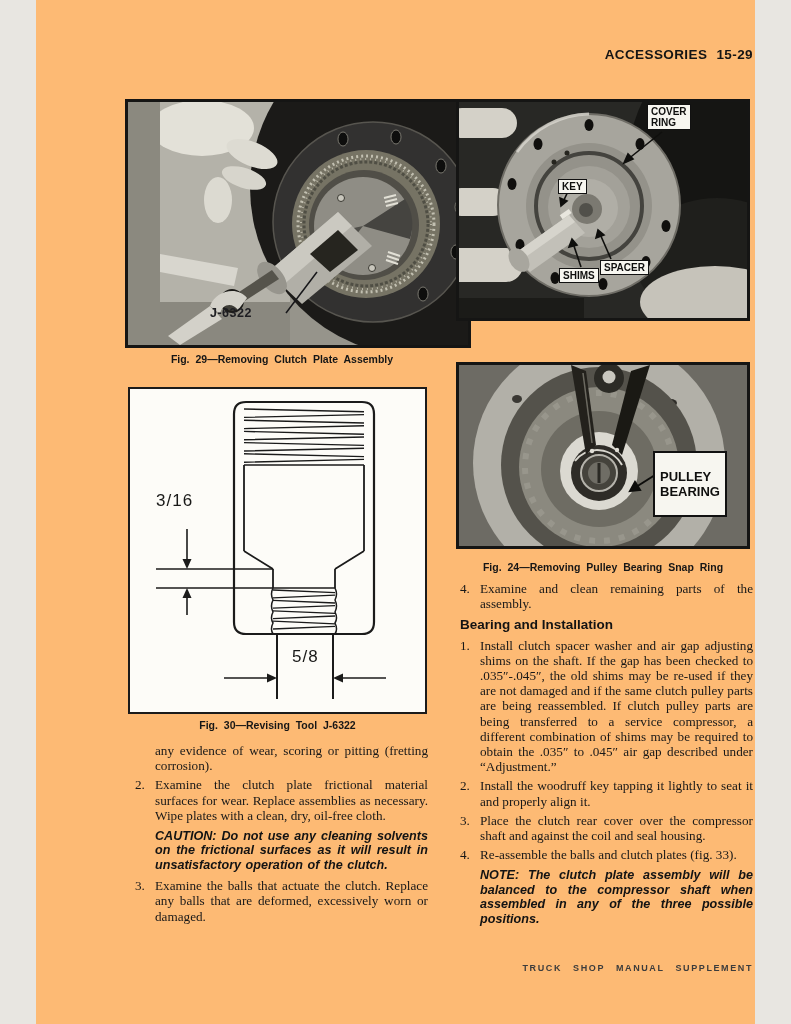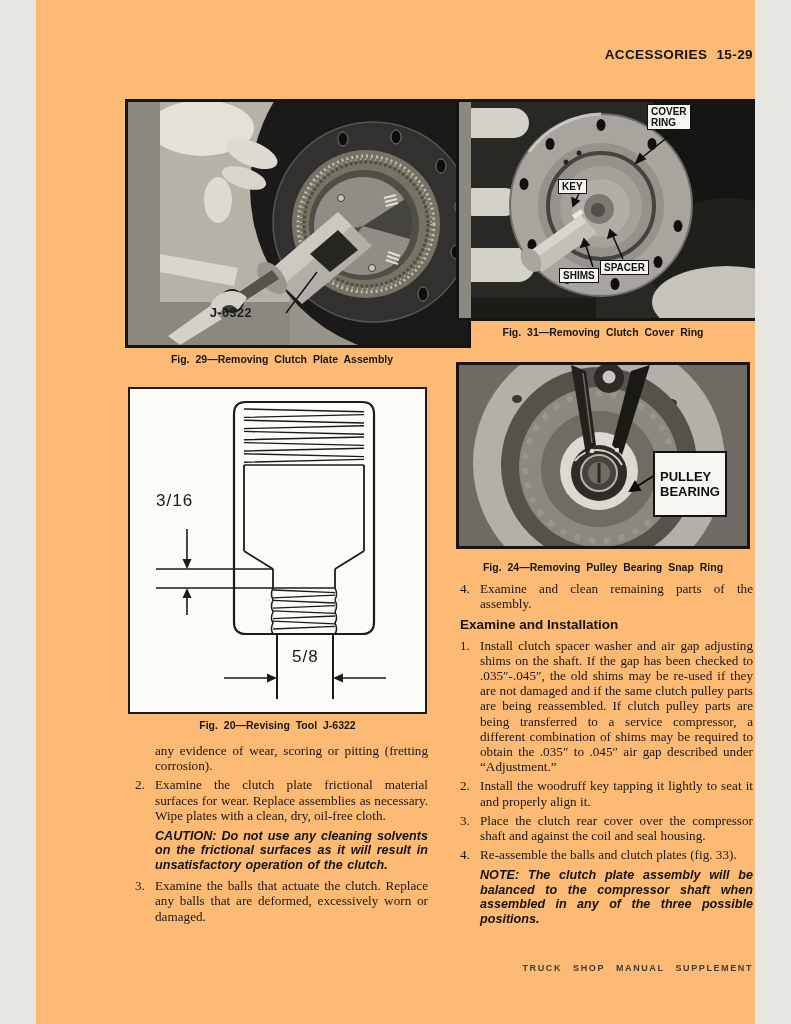--- a/index.html
+++ b/index.html
@@ -27,21 +27,21 @@
   
   .figframe{position:absolute; border:3px solid #151514; background:#8b897f; line-height:0;}
   .figframe svg{display:block;}
   .caption{
     position:absolute; text-align:center;
     font-family:"Liberation Sans", sans-serif; font-weight:bold;
     font-size:10.5px; word-spacing:3px; color:#161616; line-height:13px;
   }
   #fig29{left:89px; top:99px; width:308px; height:243px;padding-left:32px;}
   #cap29{left:89px; top:353px; width:314px;}
-  #fig31{left:420px; top:99px; width:288px; height:216px;padding-left:12px;}
+  #fig31{left:420px; top:99px; width:288px; height:216px;}
   #cap31{left:420px; top:326px; width:294px;}
   #fig32{left:420px; top:362px; width:288px; height:181px;}
   #cap32{left:420px; top:561px; width:294px;}
   #fig30{left:92px; top:387px; width:295px; height:323px; border-width:2px; background:#fdfcf8; border-color:#1b1b1b;}
   #cap30{left:92px; top:719px; width:299px;}
 
   
   .pholabel{
     position:absolute; background:#f7f6f0; border:1.5px solid #111;
     font-family:"Liberation Sans", sans-serif; font-weight:bold;
@@ -205,21 +205,20 @@
         <line x1="152" y1="157" x2="141" y2="132"></line>
         <polygon points="139,128 137,136 145,133"></polygon>
       </g>
     </svg>
     <span class="pholabel" style="left:188px; top:2px;">COVER
 RING</span>
     <span class="pholabel" style="left:99px;  top:68px;margin-top:9px;">KEY</span>
     <span class="pholabel" style="left:100px; top:166px;">SHIMS</span>
     <span class="pholabel" style="left:141px; top:158px;">SPACER</span>
   </div>
-  <div class="caption" id="cap31">Fig. 31—Removing Clutch Cover Ring</div>
 
   <div class="figframe" id="fig32">
     <svg width="288" height="181" viewBox="0 0 288 181">
       <rect x="0" y="0" width="288" height="181" fill="#6d6b64"></rect>
       <circle cx="140" cy="98" r="126" fill="#b2b0a8"></circle>
       <ellipse cx="58" cy="34" rx="5" ry="4" fill="#3a3833"></ellipse>
       <ellipse cx="212" cy="38" rx="6" ry="4" fill="#2f2d29"></ellipse>
       <circle cx="140" cy="100" r="98" fill="#54524b"></circle>
       <circle cx="140" cy="102" r="80" fill="#8b897f"></circle>
       <circle cx="140" cy="102" r="74" fill="none" stroke="#a5a399" stroke-width="6" stroke-dasharray="6 9" opacity=".5"></circle>
@@ -293,41 +292,41 @@
       <g fill="#1b1b1b">
         <polygon points="57,180 52.5,170 61.5,170"></polygon>
         <polygon points="57,199 52.5,209 61.5,209"></polygon>
         <polygon points="147,289 137,284.5 137,293.5"></polygon>
         <polygon points="203,289 213,284.5 213,293.5"></polygon>
       </g>
     </svg>
     <span class="dimlabel" style="left:24px; top:112px;">3/16</span>
     <span class="dimlabel" style="left:160px; top:268px;">5/8</span>
   </div>
-  <div class="caption" id="cap30">Fig. 20—Revising Tool J-6322</div>
+  <div class="caption" id="cap30">Fig. 30—Revising Tool J-6322</div>
 
   <div class="textcol" id="leftcol">
     <p class="para cont">any evidence of wear, scoring or pitting (fretting corrosion).</p>
     <div class="li">
       <span class="num">2.</span>
       <span class="txt">Examine the clutch plate frictional material surfaces for wear. Replace assemblies as necessary. Wipe plates with a clean, dry, oil-free cloth.</span>
     </div>
     <p class="emph">CAUTION: Do not use any cleaning solvents on the frictional surfaces as it will result in unsatisfactory operation of the clutch.</p>
     <div class="li">
       <span class="num">3.</span>
       <span class="txt">Examine the balls that actuate the clutch. Replace any balls that are deformed, excessively worn or damaged.</span>
     </div>
   </div>
 
   <div class="textcol" id="rightcol">
     <div class="li">
       <span class="num">4.</span>
       <span class="txt">Examine and clean remaining parts of the assembly.</span>
     </div>
-    <div class="subhead">Examine and Installation</div>
+    <div class="subhead">Bearing and Installation</div>
     <div class="li">
       <span class="num">1.</span>
       <span class="txt">Install clutch spacer washer and air gap adjusting shims on the shaft. If the gap has been checked to .035″-.045″, the old shims may be re-used if they are not damaged and if the same clutch pulley parts are being reassembled. If clutch pulley parts are being transferred to a service compressor, a different combination of shims may be required to obtain the .035″ to .045″ air gap described under “Adjustment.”</span>
     </div>
     <div class="li">
       <span class="num">2.</span>
       <span class="txt">Install the woodruff key tapping it lightly to seat it and properly align it.</span>
     </div>
     <div class="li">
       <span class="num">3.</span>

